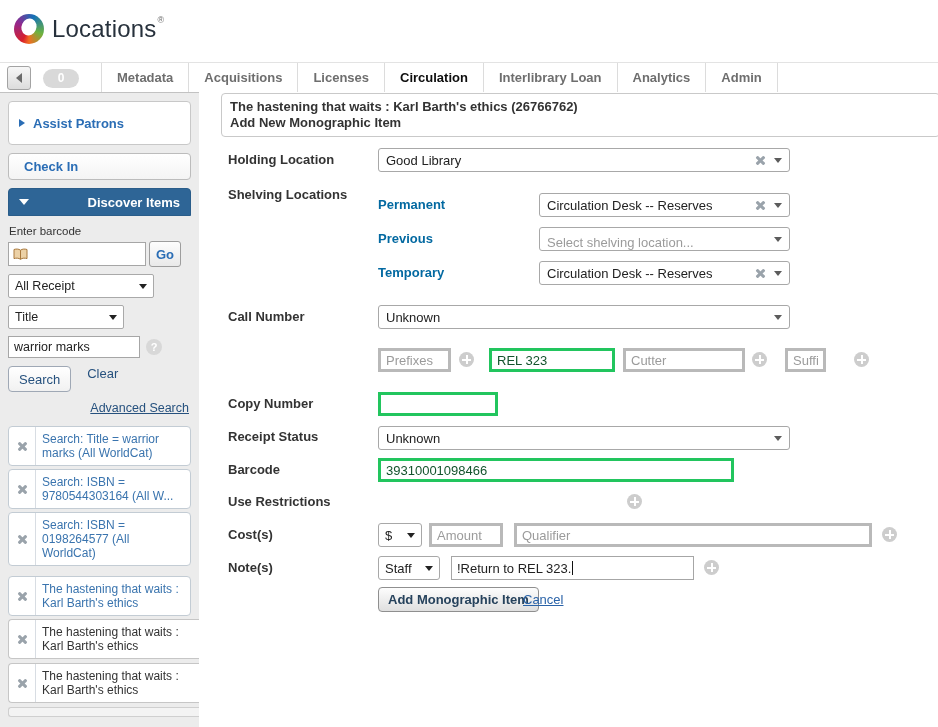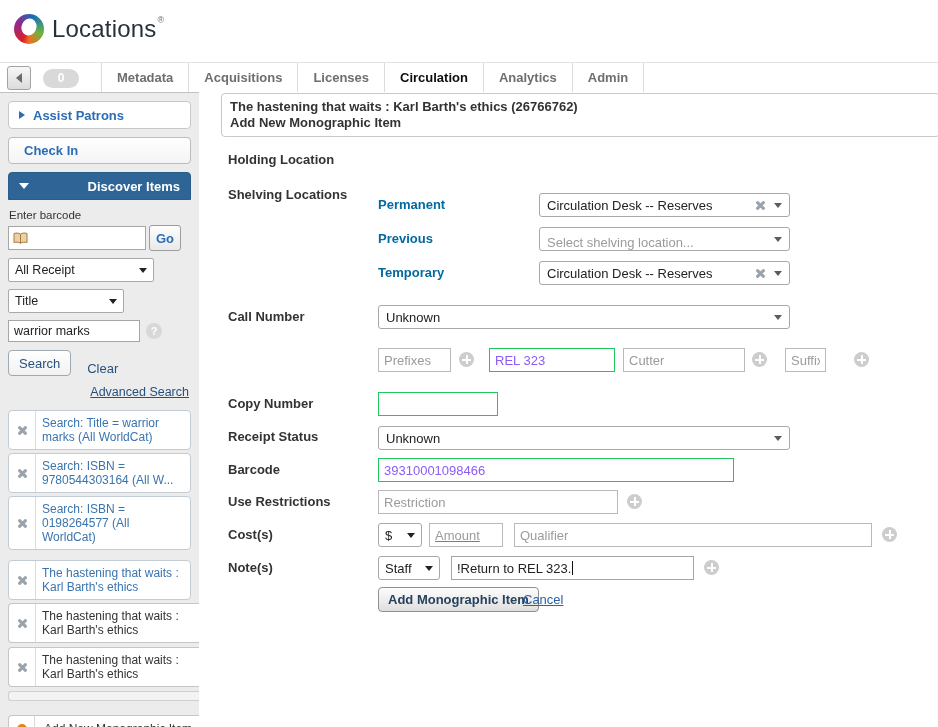--- a/index.html
+++ b/index.html
@@ -27,21 +27,21 @@
   .tabs{display:flex;height:30px;margin-left:22px;}
   .tab{height:30px;line-height:29px;padding:0 15px;font-size:13px;font-weight:bold;color:#6e6e6e;
        border-left:1px solid #dcdcdc;cursor:pointer;white-space:nowrap;}
   .tab.active{color:#0d0d0d;}
   .tab:last-child{border-right:1px solid #dcdcdc;}
 
   
   .sidebar{position:absolute;left:0;top:92px;width:199px;height:635px;background:#ececec;
            border-top:1px solid #c2c2c2;box-sizing:border-box;padding:8px 8px 0 8px;font-size:12px;}
   .panel{background:#fff;border:1px solid #c8c8c8;border-radius:4px;height:26px;display:flex;
-         align-items:center;padding:0 10px;color:#2a6db5;font-weight:bold;font-size:13px;cursor:pointer;text-align:center;}
+         align-items:center;padding:8px 10px;color:#2a6db5;font-weight:bold;font-size:13px;cursor:pointer;text-align:center;}
   .tri-right{width:0;height:0;border-top:4px solid transparent;border-bottom:4px solid transparent;
              border-left:6px solid #2a6db5;margin-right:8px;}
   .checkin{margin-top:8px;background:linear-gradient(#ffffff,#f4f4f4);border:1px solid #bcbcbc;border-radius:4px;
            height:25px;display:flex;align-items:center;padding:0 15px;color:#2a6db5;font-weight:bold;font-size:13px;cursor:pointer;}
   .discover-hd{margin-top:8px;background:#2e6596;border:1px solid #2a5d8a;border-radius:4px 4px 0 0;height:26px;
                display:flex;align-items:center;padding:0 10px;color:#fff;font-weight:bold;font-size:13px;cursor:pointer;justify-content:space-between;}
   .tri-down-w{width:0;height:0;border-left:5px solid transparent;border-right:5px solid transparent;
               border-top:6px solid #fff;margin-right:8px;}
   .disc-body{padding:7px 0 0 0;}
   .small-label{font-size:11.5px;color:#333;margin:2px 0 4px 1px;}
@@ -52,21 +52,21 @@
           display:flex;align-items:center;cursor:pointer;}
   .side-select{margin-top:7px;height:22px;border:1px solid #a9a9a9;border-radius:2px;background:#fff;
                display:flex;align-items:center;padding:0 6px;cursor:pointer;}
   .side-select .val{flex:1;font-size:12.5px;color:#222;}
   .tri-down-k{width:0;height:0;border-left:4px solid transparent;border-right:4px solid transparent;border-top:5px solid #222;}
   .search-input-row{margin-top:7px;display:flex;align-items:center;}
   .text-in{height:22px;border:1px solid #a6a6a6;background:#fff;font-size:12.5px;color:#222;padding:0 5px;
            font-family:inherit;box-sizing:border-box;}
   .help-circle{width:16px;height:16px;border-radius:50%;background:#d8d8d8;color:#fff;font-weight:bold;
                font-size:11px;display:flex;align-items:center;justify-content:center;margin-left:6px;}
-  .sc-row{margin-top:8px;display:flex;align-items:flex-end;}
+  .sc-row{margin-top:8px;display:flex;align-items:flex-start;}
   .search-btn{height:24px;padding:0 10px;border:1px solid #9fa8b5;border-radius:4px;background:linear-gradient(#ffffff,#f1f1f1);
               color:#26517e;font-size:13px;display:flex;align-items:center;cursor:pointer;}
   .clear-link{margin-left:16px;color:#26517e;font-size:13px;cursor:pointer;}
   .adv-row{margin-top:9px;text-align:right;padding-right:2px;}
   .adv-link{color:#26517e;font-size:12.5px;text-decoration:underline;cursor:pointer;}
 
   .hist{margin-top:11px;}
   .hitem{background:#fff;border:1px solid #c3ccd4;border-radius:4px;display:flex;margin-bottom:3px;cursor:pointer;}
   .hitem .xcell{width:26px;display:flex;align-items:center;justify-content:center;border-right:1px solid #d8dde3;cursor:pointer;}
   .hitem .htext{flex:1;padding:5px 6px;line-height:14px;font-size:12px;color:#3a74ae;}
@@ -95,22 +95,22 @@
 
   .sel{position:absolute;height:24px;border:1px solid #a8a8a8;border-radius:3px;background:#fff;
        box-sizing:border-box;display:flex;align-items:center;padding:0 7px;cursor:pointer;}
   .sel .val{flex:1;font-size:13px;color:#222;white-space:nowrap;overflow:hidden;}
   .sel .val.ph{color:#9b9b9b;margin-top:7px;}
   .sel .sx{margin-right:8px;}
   .tri-down-g{width:0;height:0;border-left:4px solid transparent;border-right:4px solid transparent;border-top:5px solid #5c5c5c;}
   .sel.mini{padding:0 6px;}
   .sel.mini .val{font-size:13px;}
 
-  .field{position:absolute;height:24px;border:1px solid #22c55e;box-sizing:border-box;background:#fff;
-         font-family:inherit;font-size:13px;color:#8b5cf6;padding:0 5px;}
+  .field{position:absolute;height:24px;border:3px solid #22c55e;box-sizing:border-box;background:#fff;
+         font-family:inherit;font-size:13px;color:#14532d;padding:0 5px;}
   .field::placeholder{color:#9b9b9b;opacity:1;}
   .field.phb{border-color:#b9b9b9;}
   .tfield{position:absolute;height:24px;border:1px solid #a6a6a6;box-sizing:border-box;background:#fff;
           display:flex;align-items:center;padding:0 5px;font-size:13px;color:#222;cursor:text;}
   .caret{width:1px;height:14px;background:#111;margin-left:1px;}
 
   .plus{position:absolute;width:15px;height:15px;border-radius:50%;background:#cdcdcd;cursor:pointer;}
   .plus::before,.plus::after{content:"";position:absolute;background:#fff;}
   .plus::before{left:7px;top:3px;width:2px;height:9px;}
   .plus::after{left:3px;top:7px;width:9px;height:2px;}
@@ -134,20 +134,21 @@
   <div class="navbar">
     <div class="back-btn">
         <span class="back-tri"></span>
       </div>
     <div class="count-pill">0</div>
     <div class="tabs">
       <div class="tab">Metadata</div>
       <div class="tab">Acquisitions</div>
       <div class="tab">Licenses</div>
       <div class="tab active">Circulation</div>
+      <div class="tab">Interlibrary Loan</div>
       <div class="tab">Analytics</div>
       <div class="tab">Admin</div>
     </div>
   </div>
 
   <div class="sidebar">
     <div class="panel">
       <span class="tri-right"></span>
       <span>Assist Patrons</span>
     </div>
@@ -239,20 +240,25 @@
     </div>
   </div>
 
   <div class="main">
     <div class="title-panel">
       <div class="title-line">The hastening that waits : Karl Barth's ethics (26766762)</div>
       <div class="title-line">Add New Monographic Item</div>
     </div>
 
     <div class="flabel" style="left:29px;top:60px;">Holding Location</div>
+    <div class="sel" style="left:179px;top:56px;width:412px;">
+      <span class="val">Good Library</span>
+      <span class="sx xicon"></span>
+      <span class="tri-down-g"></span>
+    </div>
 
     <div class="flabel" style="left:29px;top:95px;">Shelving Locations</div>
     <div class="sublabel" style="top:105px;">Permanent</div>
     <div class="sel" style="left:340px;top:101px;width:251px;">
       <span class="val">Circulation Desk -- Reserves</span>
       <span class="sx xicon"></span>
       <span class="tri-down-g"></span>
     </div>
     <div class="sublabel" style="top:139px;">Previous</div>
     <div class="sel" style="left:340px;top:135px;width:251px;">
@@ -285,29 +291,28 @@
     <div class="flabel" style="left:29px;top:337px;">Receipt Status</div>
     <div class="sel" style="left:179px;top:334px;width:412px;">
       <span class="val">Unknown</span>
       <span class="tri-down-g"></span>
     </div>
 
     <div class="flabel" style="left:29px;top:370px;">Barcode</div>
     <input class="field" style="left: 179px; top: 366px; width: 356px;" value="39310001098466">
 
     <div class="flabel" style="left:29px;top:402px;">Use Restrictions</div>
-    <input class="field phb" style="left: 179px; top: 398px; width: 240px;" placeholder="Restriction">
     <div class="plus" style="left:428px;top:402px;"></div>
 
     <div class="flabel" style="left:29px;top:435px;">Cost(s)</div>
     <div class="sel mini" style="left:179px;top:431px;width:44px;">
       <span class="val">$</span>
       <span class="tri-down-k"></span>
     </div>
-    <input class="field phb" style="left: 230px; top: 431px; width: 74px; text-decoration: underline;" placeholder="Amount">
+    <input class="field phb" style="left: 230px; top: 431px; width: 74px;" placeholder="Amount">
     <input class="field phb" style="left: 315px; top: 431px; width: 358px;" placeholder="Qualifier">
     <div class="plus" style="left:683px;top:435px;"></div>
 
     <div class="flabel" style="left:29px;top:468px;">Note(s)</div>
     <div class="sel mini" style="left:179px;top:464px;width:62px;">
       <span class="val">Staff</span>
       <span class="tri-down-k"></span>
     </div>
     <div class="tfield" style="left:252px;top:464px;width:243px;">
       <span>!Return to REL 323.</span>

